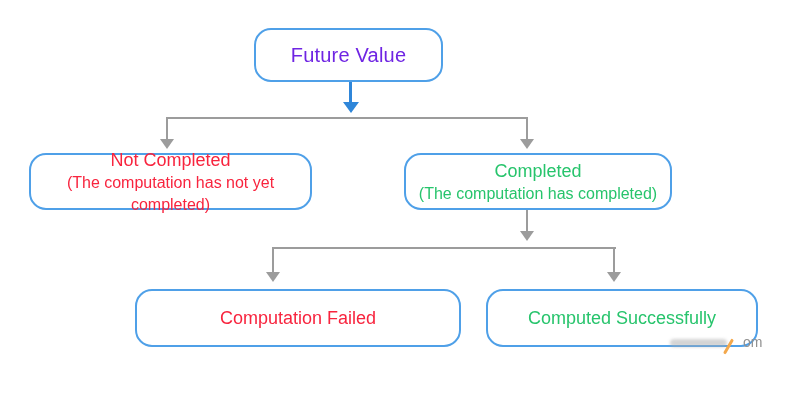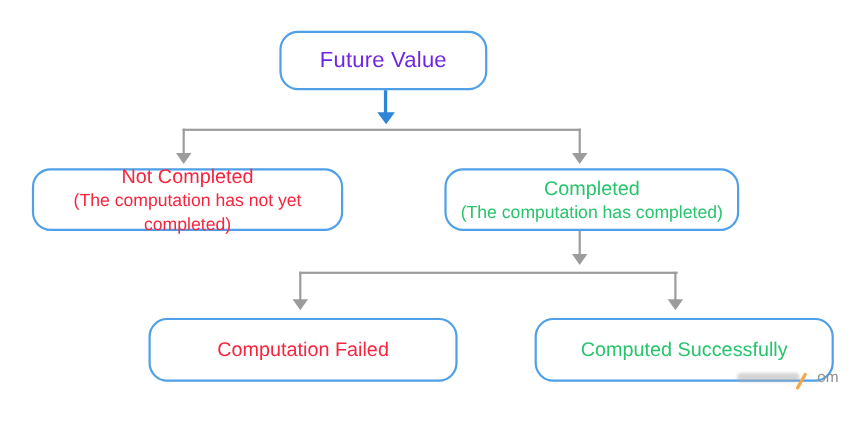--- a/index.html
+++ b/index.html
@@ -23,21 +23,21 @@
     text-align:center;
     z-index:1;
     line-height:1.35;
   }
   .node .title{font-size:18px;}
   .node .subtitle{font-size:16px;}
   #node-root{left:254px;top:28px;width:189px;height:54px;}
   #node-root .title{font-size:20px;font-weight:500;color:var(--root-text,#6F25E3);letter-spacing:.2px;}
   #node-not-completed{left:29px;top:153px;width:283px;height:57px;color:var(--pending-text,#F8243E);}
   #node-completed{left:404px;top:153px;width:268px;height:57px;color:var(--success-text,#27C46C);}
-  #node-computation-failed{left:135px;top:289px;width:281px;height:58px;color:var(--pending-text,#F8243E);}
+  #node-computation-failed{left:135px;top:289px;width:326px;height:58px;color:var(--pending-text,#F8243E);}
   #node-computed-successfully{left:486px;top:289px;width:272px;height:58px;color:var(--success-text,#27C46C);}
 
   .line{position:absolute;background:var(--connector-gray,#9C9C9C);}
   .line.blue{background:var(--arrow-blue,#2F86D9);}
   .arrowhead{
     position:absolute;width:0;height:0;
     border-left:7px solid transparent;
     border-right:7px solid transparent;
     border-top:10px solid var(--connector-gray,#9C9C9C);
   }

